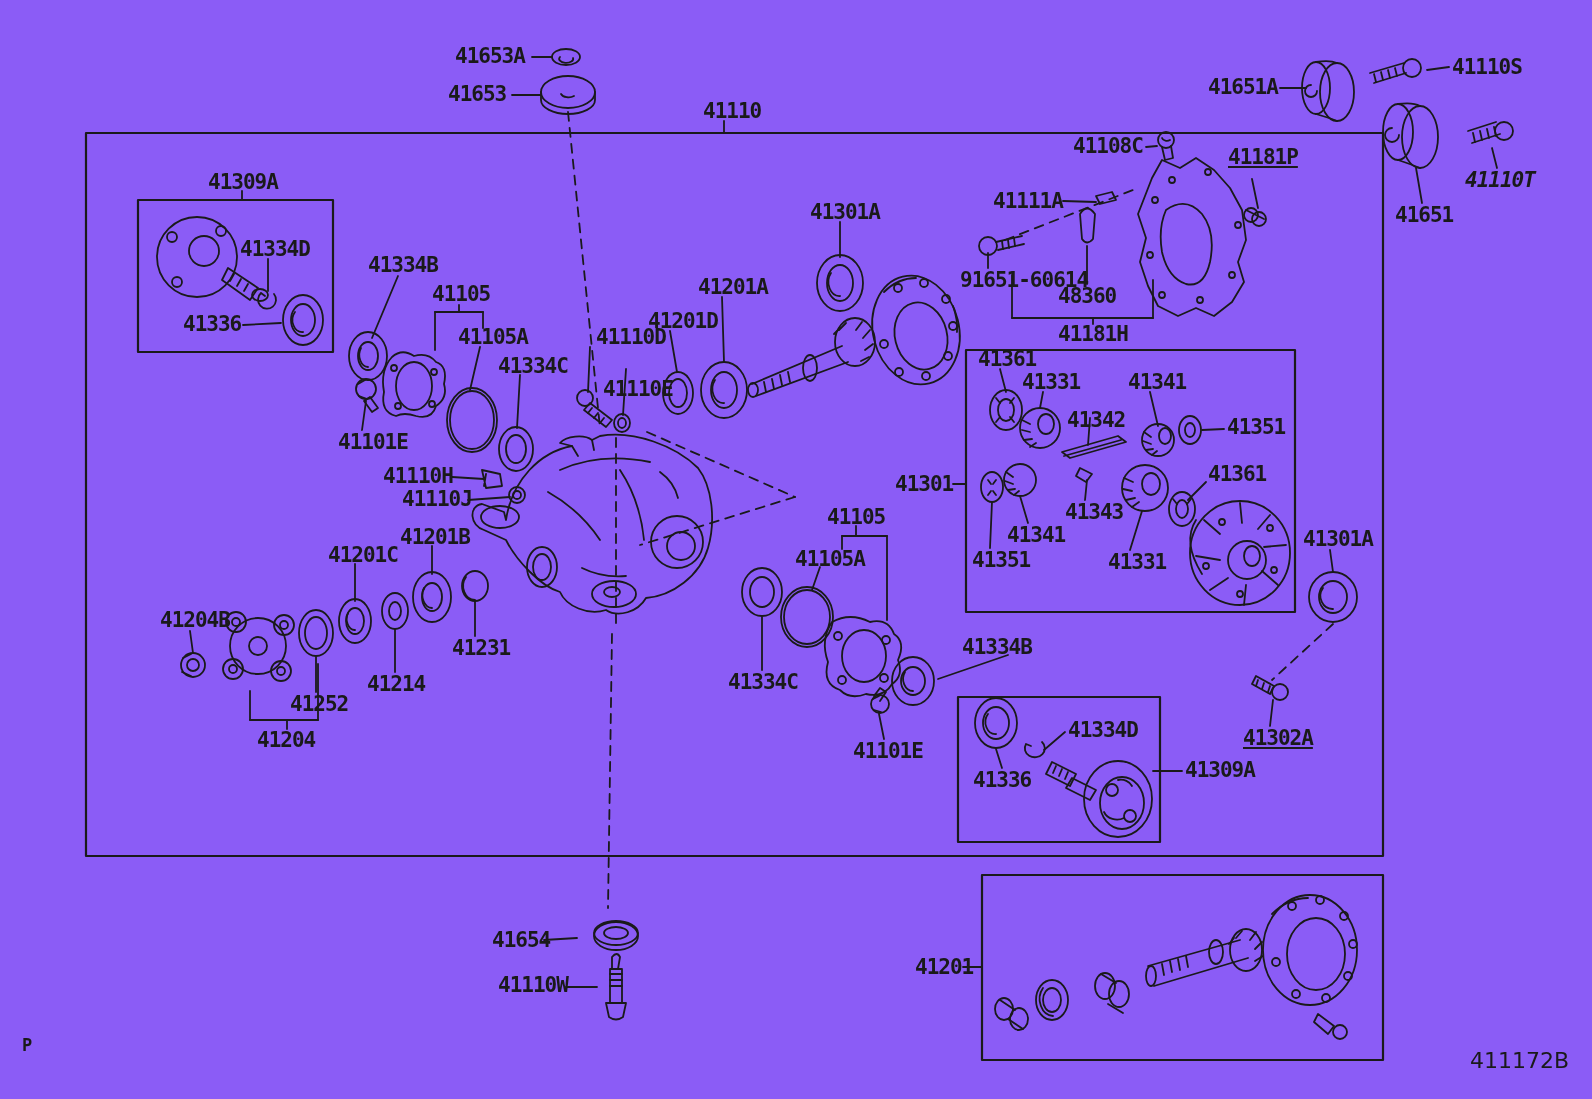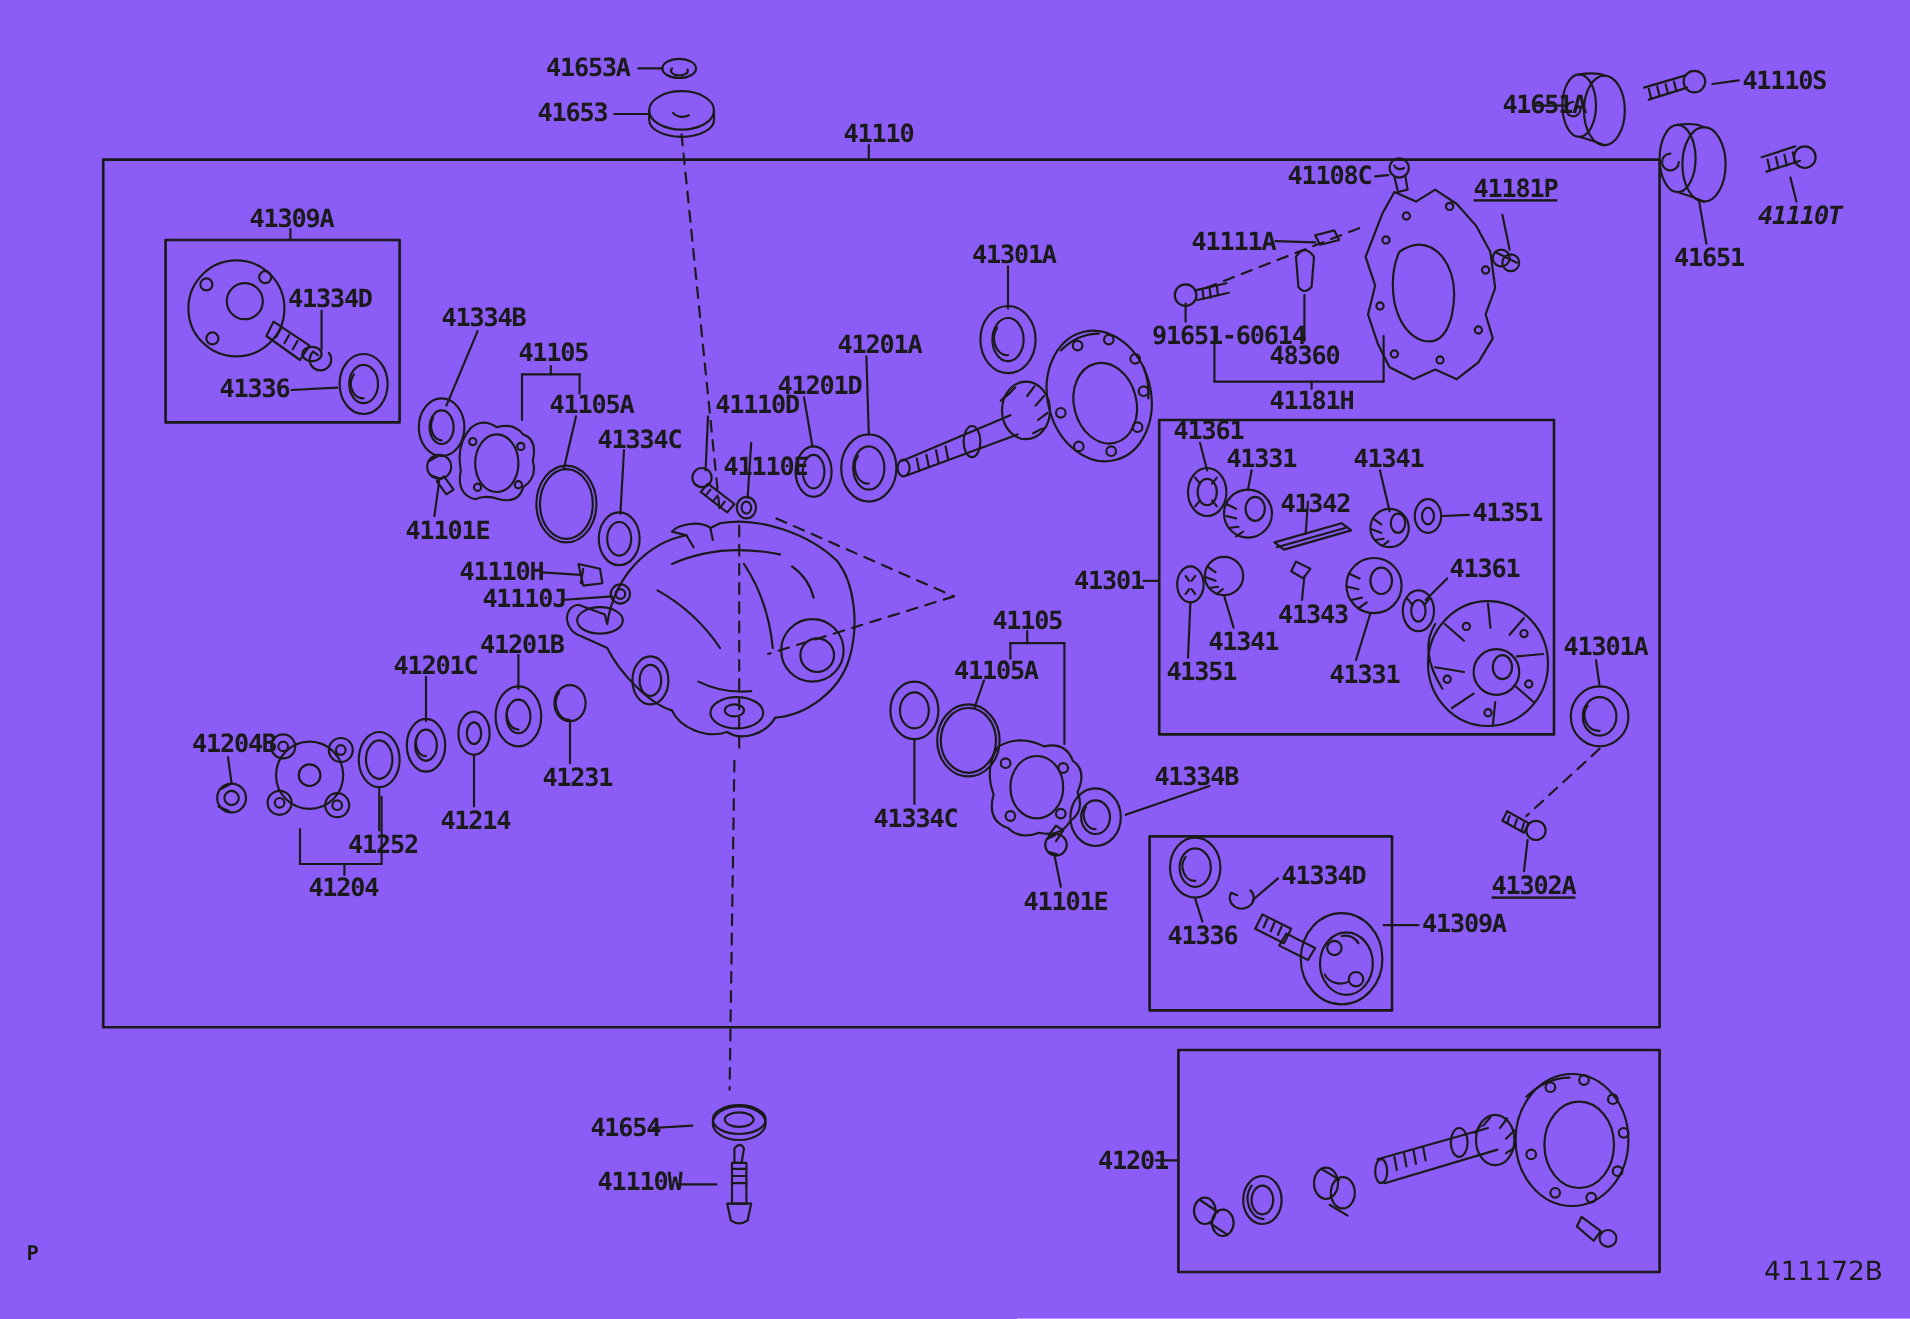--- a/index.html
+++ b/index.html
@@ -501,21 +501,21 @@
     <path d="M610,969 h12 v34 h-12 Z"></path>
     <path d="M610,974 h12 M610,980 h12 M610,986 h12"></path>
     <path d="M606,1003 h20 l-3,14 q-7,5 -14,0 Z"></path>
   </g>
 </svg>
 
 <div class="labels">
       <div class="lbl" style="left: 455px; top: 46px;">41653A</div>
       <div class="lbl" style="left: 448px; top: 84px;">41653</div>
       <div class="lbl" style="left: 703px; top: 101px;">41110</div>
-      <div class="lbl" style="left: 1208px; top: 77px; margin-left: 44px;">41651A</div>
+      <div class="lbl" style="left: 1208px; top: 77px;">41651A</div>
       <div class="lbl" style="left: 1452px; top: 57px;">41110S</div>
       <div class="lbl" style="left: 1465px; top: 170px; font-style: italic;">41110T</div>
       <div class="lbl" style="left: 1395px; top: 205px;">41651</div>
       <div class="lbl" style="left: 1073px; top: 136px;">41108C</div>
       <div class="lbl" style="left: 1228px; top: 147px; text-decoration: underline;">41181P</div>
       <div class="lbl" style="left: 993px; top: 191px;">41111A</div>
       <div class="lbl" style="left: 960px; top: 270px;">91651-60614</div>
       <div class="lbl" style="left: 1058px; top: 286px;">48360</div>
       <div class="lbl" style="left: 1058px; top: 324px;">41181H</div>
       <div class="lbl" style="left: 208px; top: 172px;">41309A</div>

